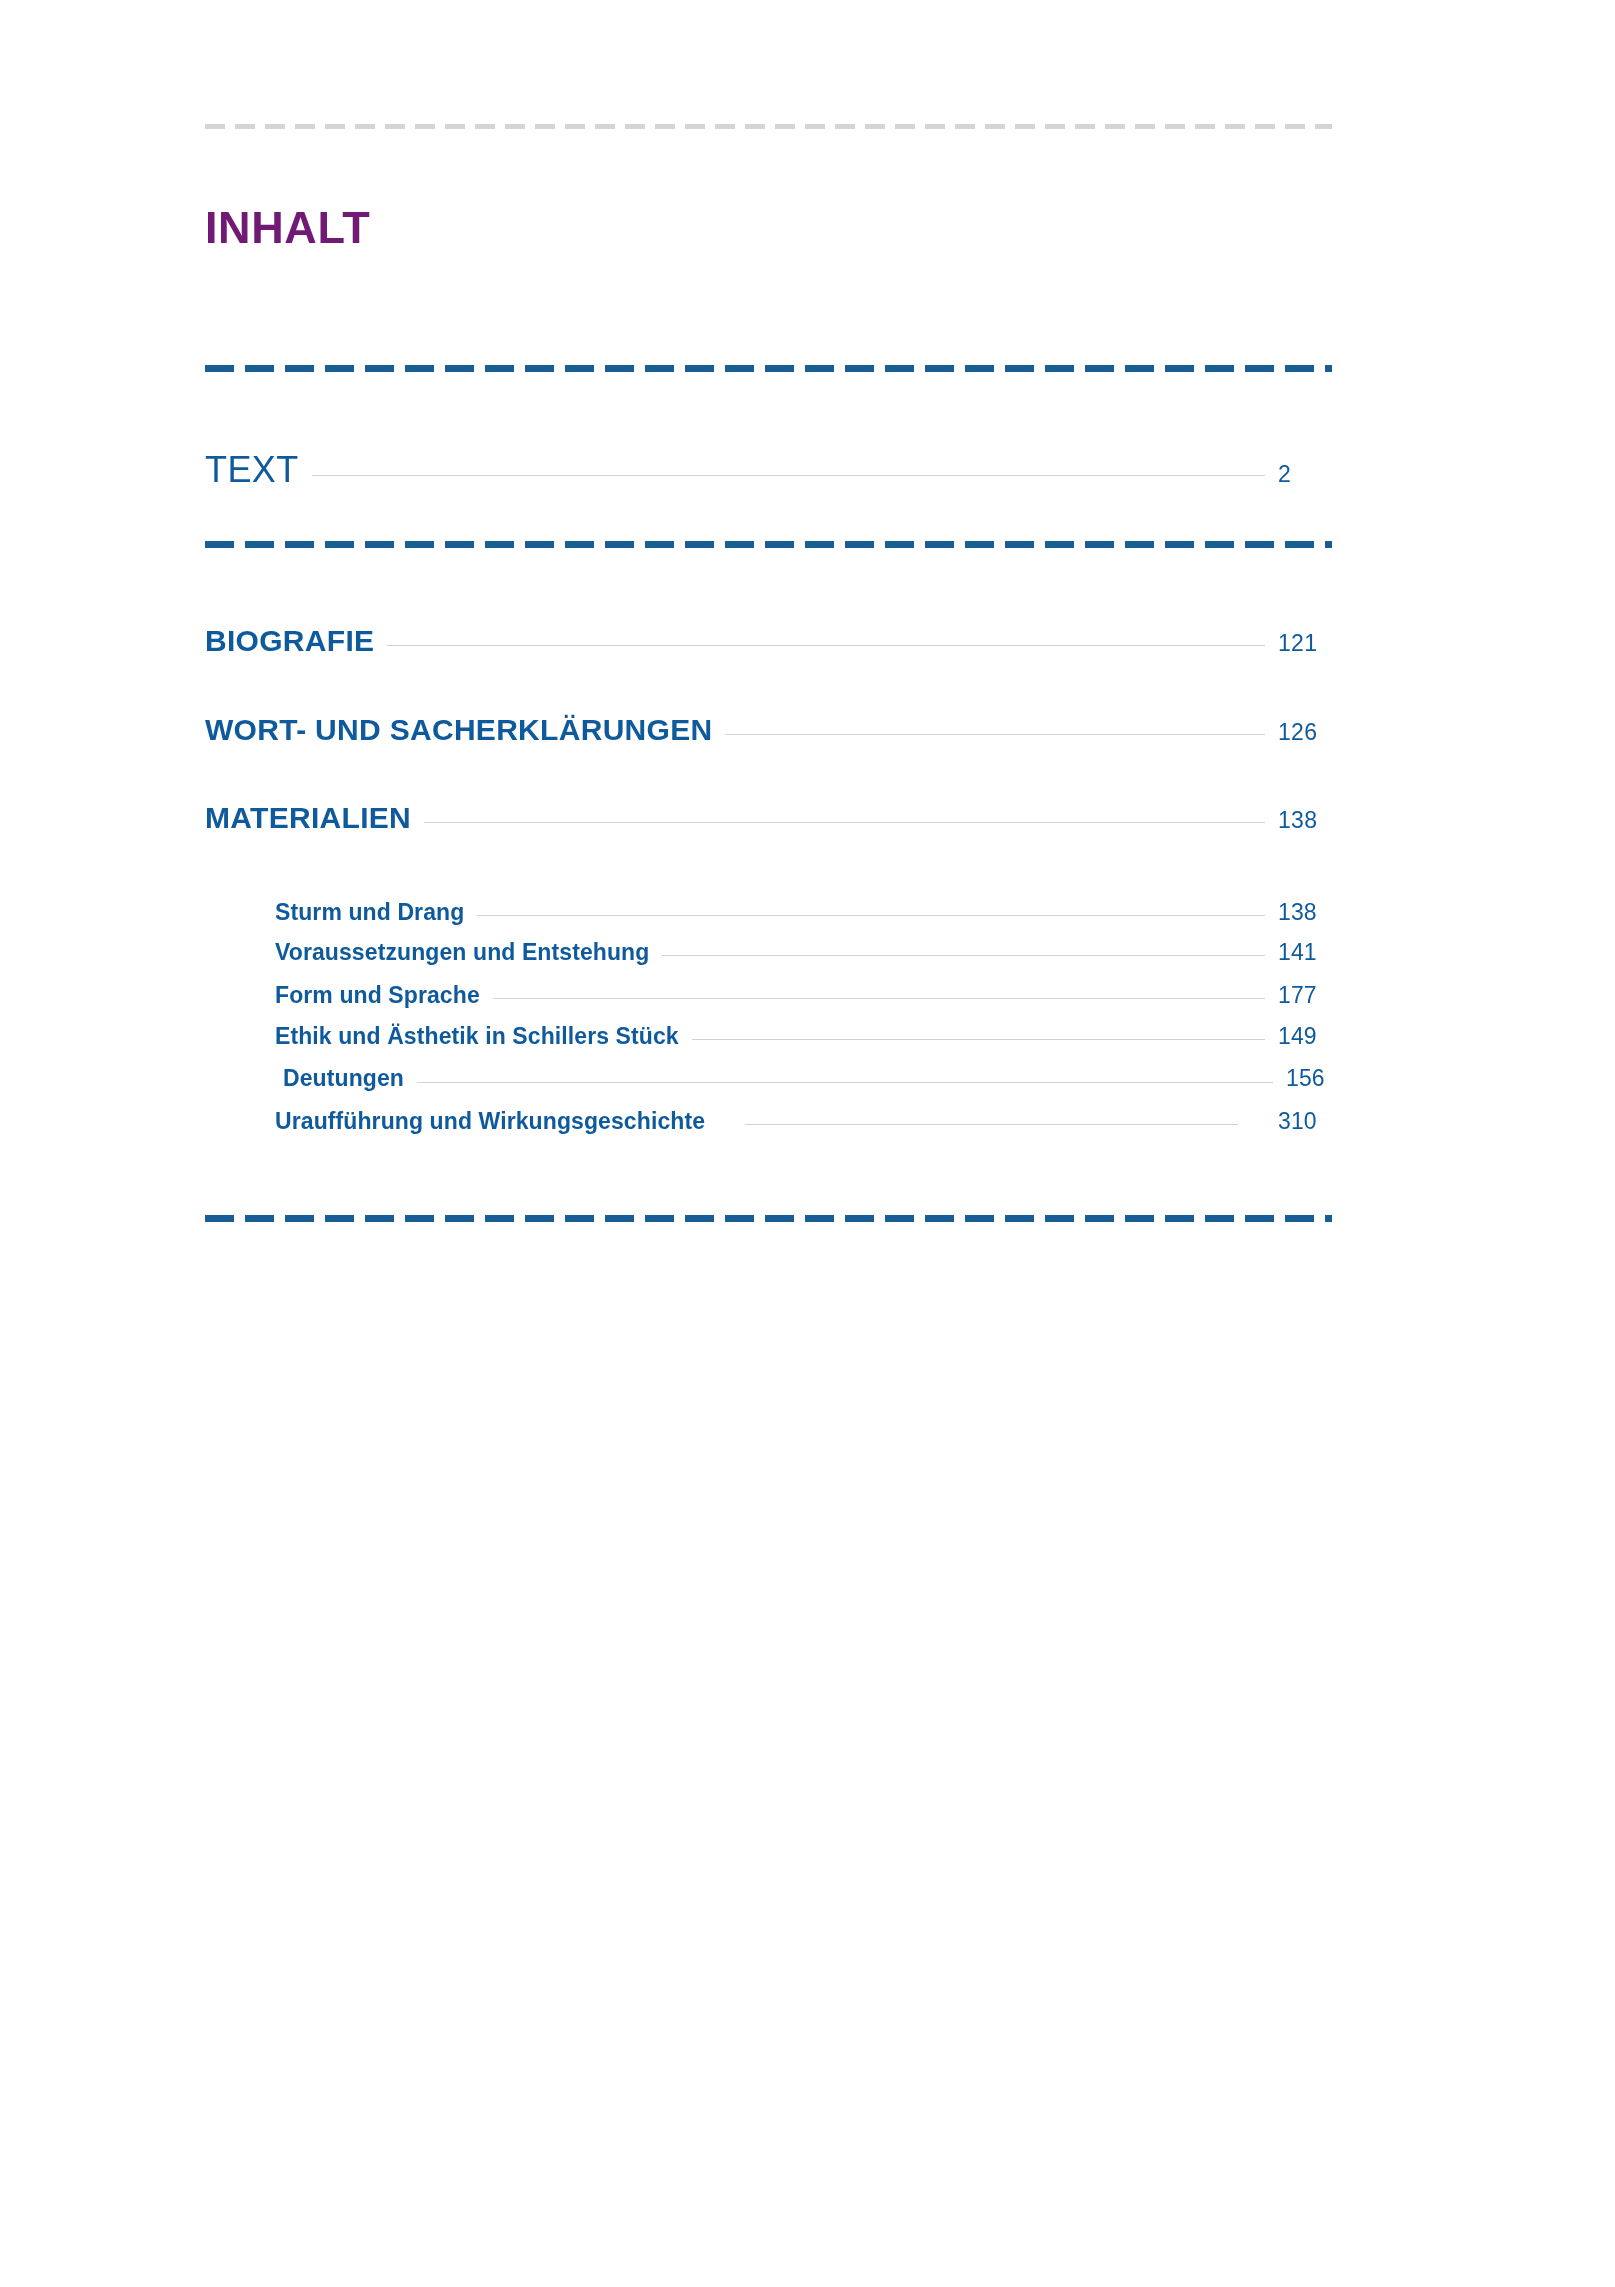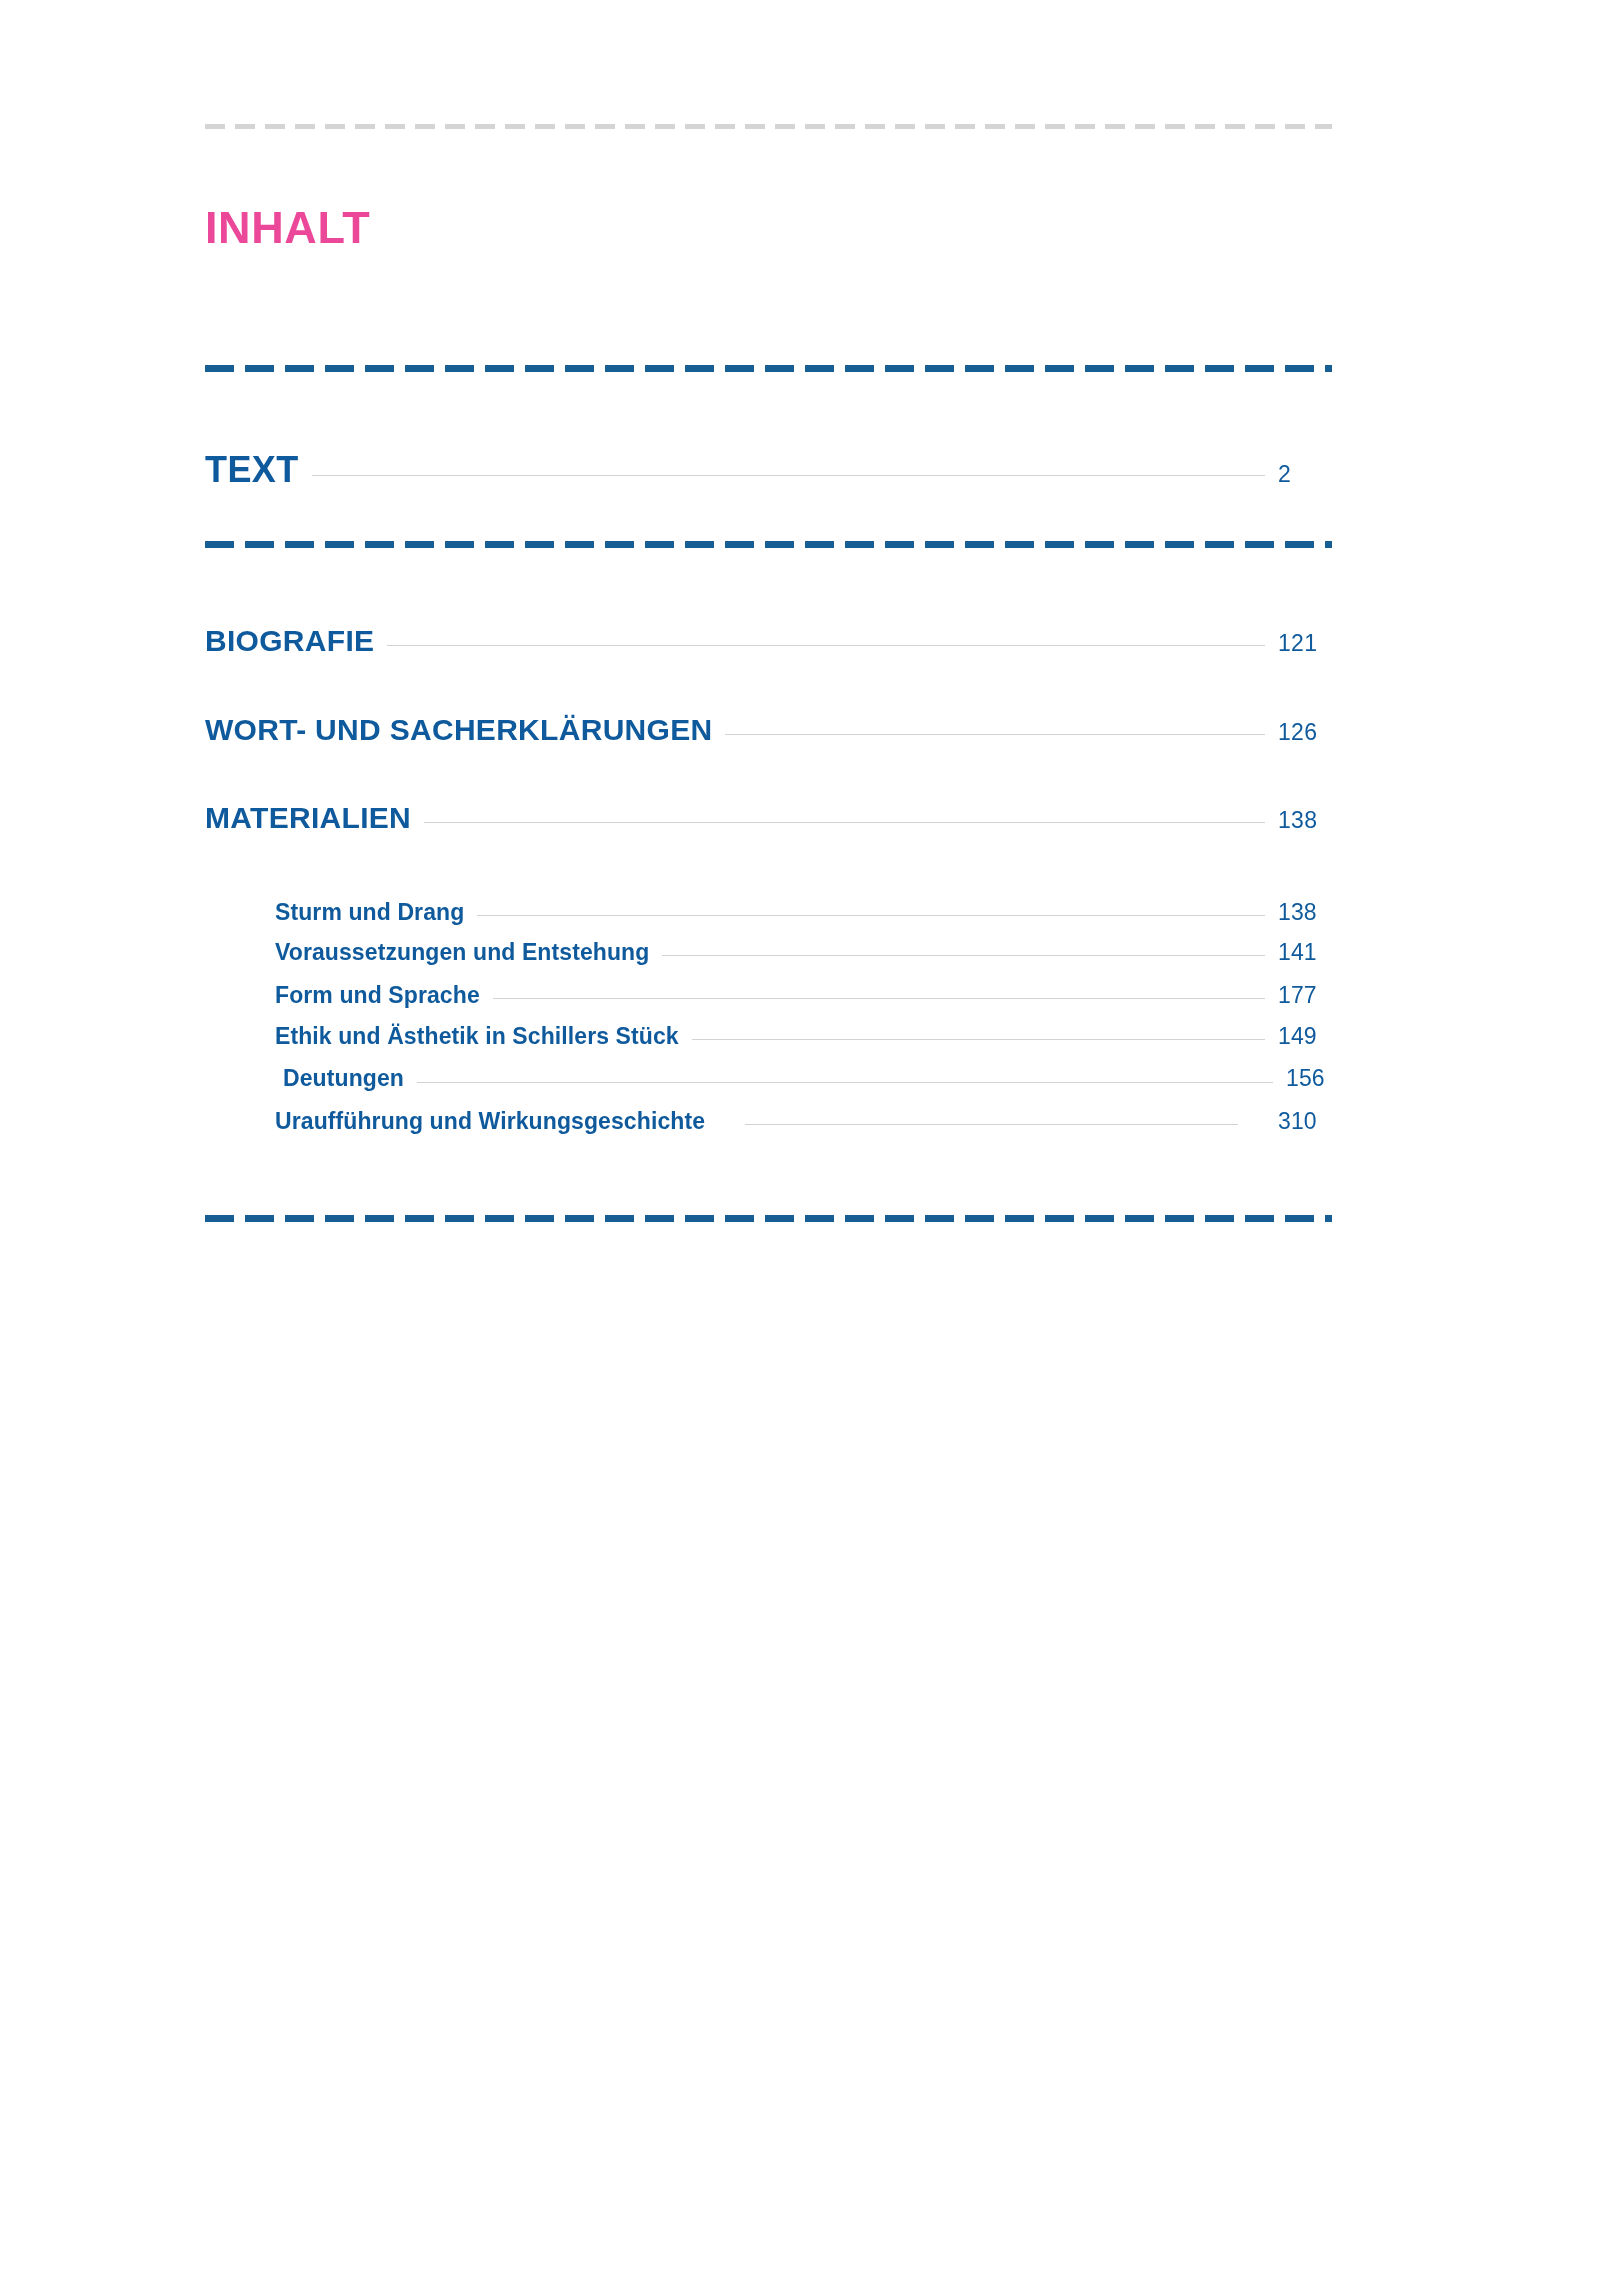--- a/index.html
+++ b/index.html
@@ -63,21 +63,21 @@
   .rule-blue.r3 { top: 1215px; }
 
   
   .page-title {
     position: absolute;
     left: 205px;
     top: 205px;
     font-size: 45px;
     font-weight: bold;
     letter-spacing: 0.6px;
-    color: #ec4899;
+    color: #701a75;
     line-height: 1;
   }
 
   
   .toc-row {
     position: absolute;
     display: flex;
     align-items: baseline;
     width: 1127px;
     left: 0;
@@ -104,21 +104,21 @@
     color: #0f5a9c;
     text-align: left;
     width: 54px;
   }
 
   
   .level-text {
     font-size: 36px;
     letter-spacing: 0.4px;
   }
-  .level-text .toc-label { font-weight: 700; }
+  .level-text .toc-label { font-weight: 400; }
   .level-text .toc-page  { font-size: 23px; }
   .level-text .toc-leader { top: -6.5px; }
 
   
   .level-main {
     font-size: 30px;
     letter-spacing: 0.3px;
   }
   .level-main .toc-label { font-weight: 600; }
   .level-main .toc-page  { font-size: 23px; }

